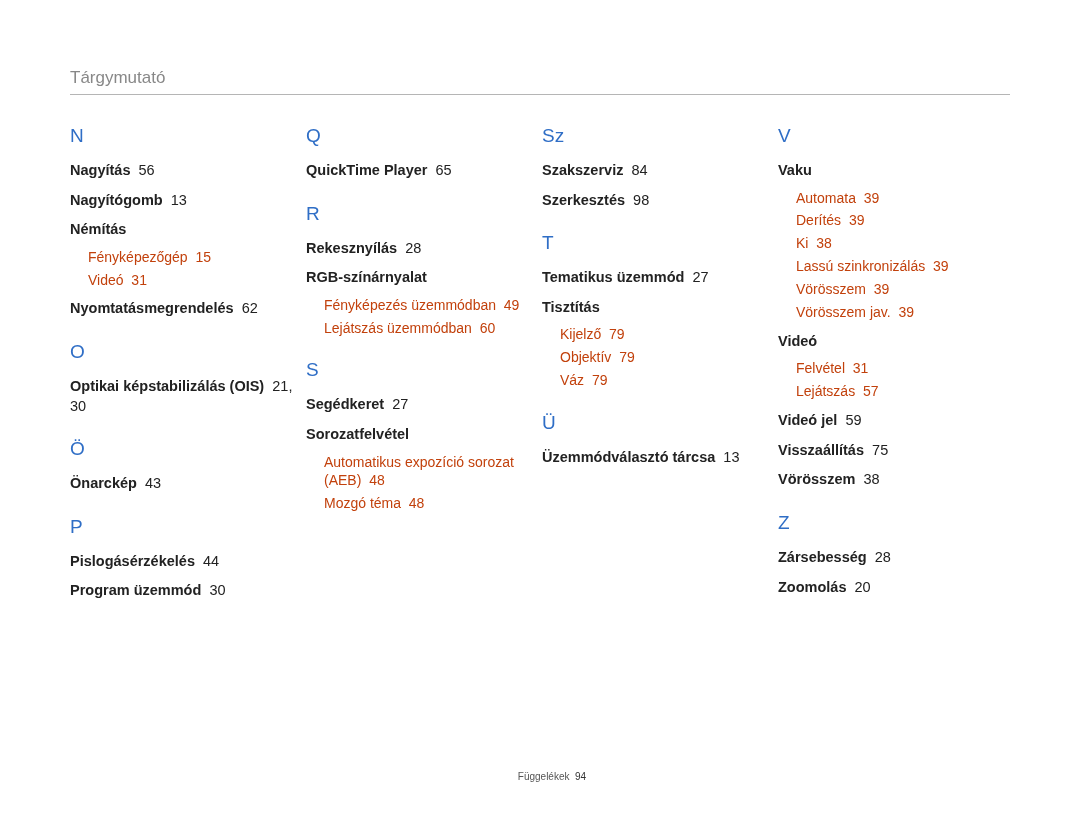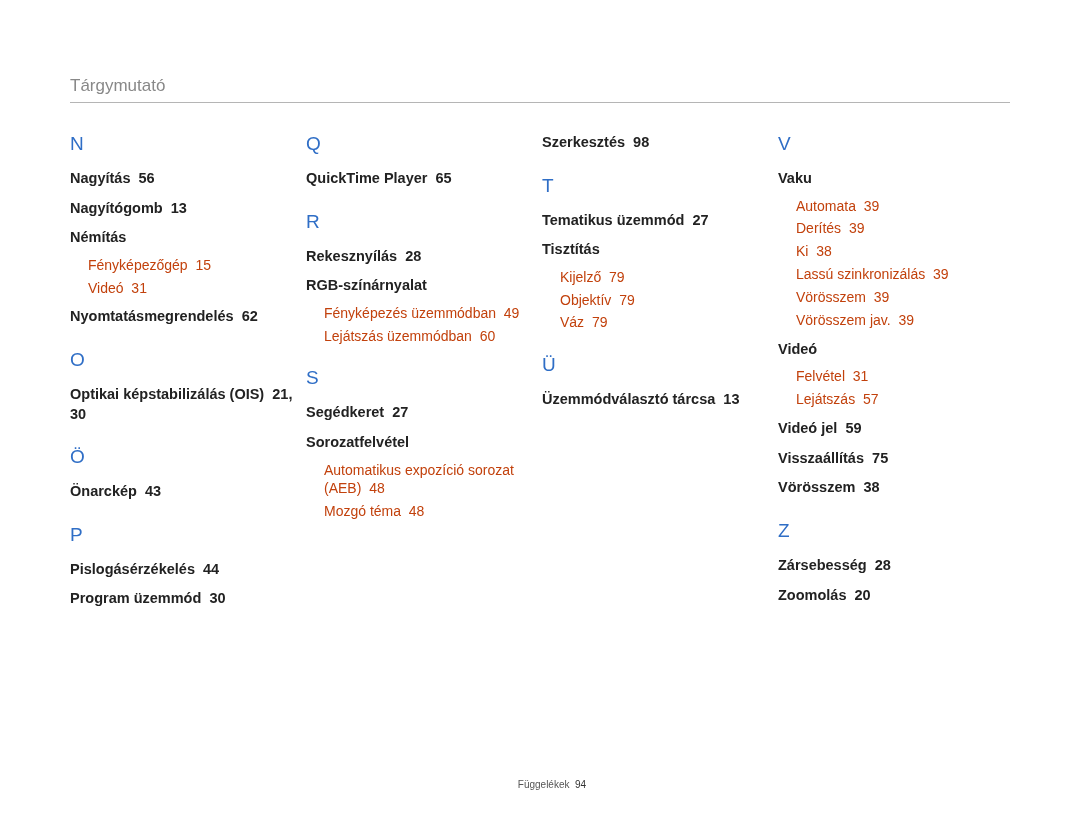--- a/index.html
+++ b/index.html
@@ -9,21 +9,20 @@
     width: 1080px;
     height: 815px;
     background: #fff;
     font-family: Arial, Helvetica, sans-serif;
   }
   .page {
     position: relative;
     width: 1080px;
     height: 806px;
     padding: 68px 70px 4px 70px;
-    margin-top: 8px;
   }
   .header {
     color: #888;
     font-size: 17px;
     border-bottom: 1px solid #b5b5b5;
     padding-bottom: 6px;
     margin-bottom: 30px;
   }
   .columns {
     display: flex;
@@ -42,21 +41,21 @@
   }
   .letter.spaced { margin-top: 22px; }
   .entry {
     font-size: 14.5px;
     color: #222;
     font-weight: 700;
     margin: 0 0 8px 0;
     line-height: 1.35;
   }
   .entry .pg {
-    font-weight: 700;
+    font-weight: 400;
   }
   .sub {
     font-size: 14px;
     color: #c2410c;
     font-weight: 400;
     margin: 0 0 4px 18px;
     line-height: 1.35;
   }
   .group { margin-bottom: 10px; }
   .footer {
@@ -126,20 +125,24 @@
         <div class="group">
           <div class="entry"><span>Segédkeret</span>&nbsp;&nbsp;<span class="pg">27</span></div>
         </div>
         <div class="group">
           <div class="entry"><span>Sorozatfelvétel</span></div>
           <div class="sub"><span>Automatikus expozíció sorozat (AEB)</span>&nbsp;&nbsp;<span>48</span></div>
           <div class="sub"><span>Mozgó téma</span>&nbsp;&nbsp;<span>48</span></div>
         </div>
       </div>
       <div class="col">
+        <div class="letter">Sz</div>
+        <div class="group">
+          <div class="entry"><span>Szakszerviz</span>&nbsp;&nbsp;<span class="pg">84</span></div>
+        </div>
         <div class="group">
           <div class="entry"><span>Szerkesztés</span>&nbsp;&nbsp;<span class="pg">98</span></div>
         </div>
         <div class="letter spaced">T</div>
         <div class="group">
           <div class="entry"><span>Tematikus üzemmód</span>&nbsp;&nbsp;<span class="pg">27</span></div>
         </div>
         <div class="group">
           <div class="entry"><span>Tisztítás</span></div>
           <div class="sub"><span>Kijelző</span>&nbsp;&nbsp;<span>79</span></div>

